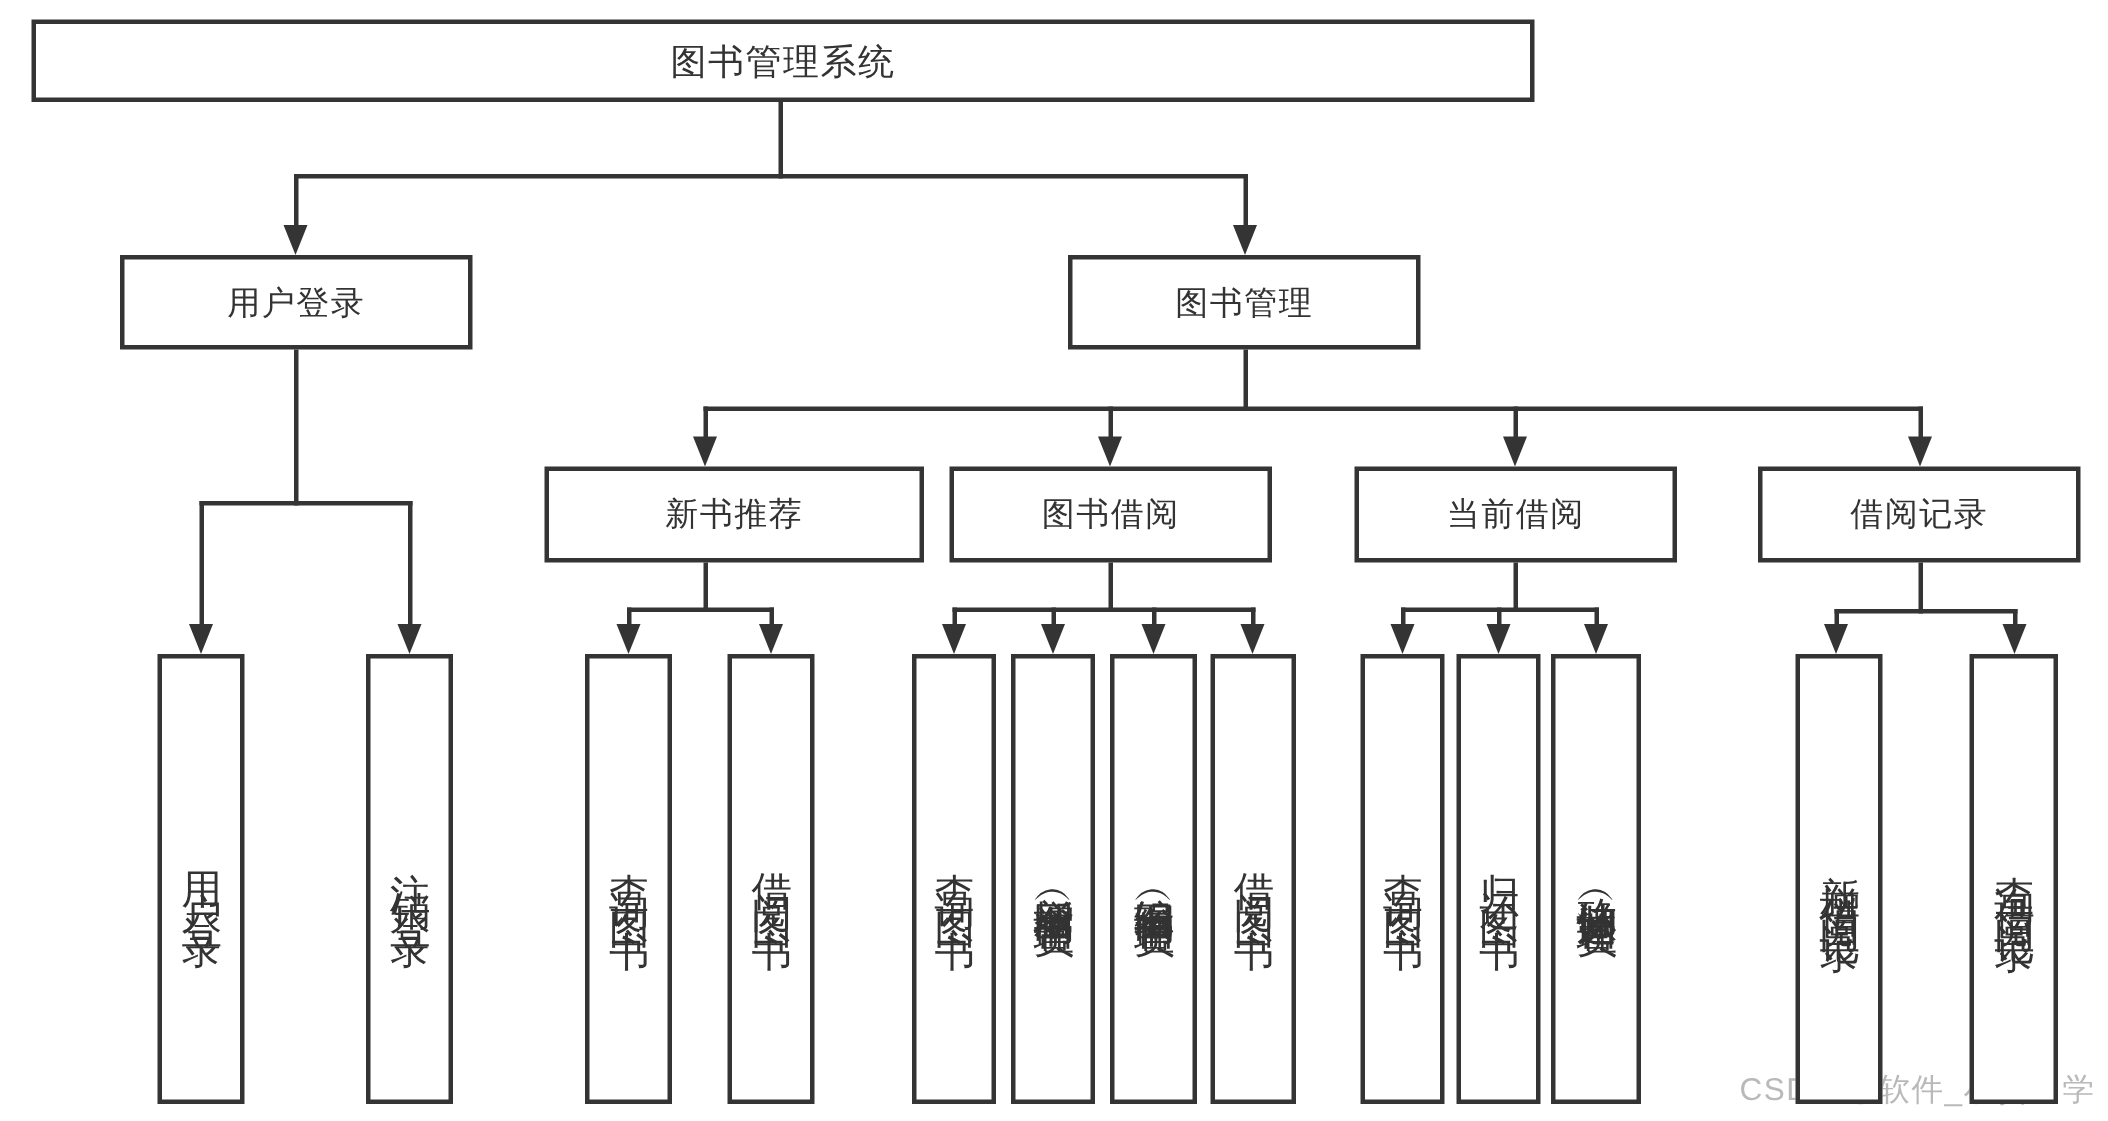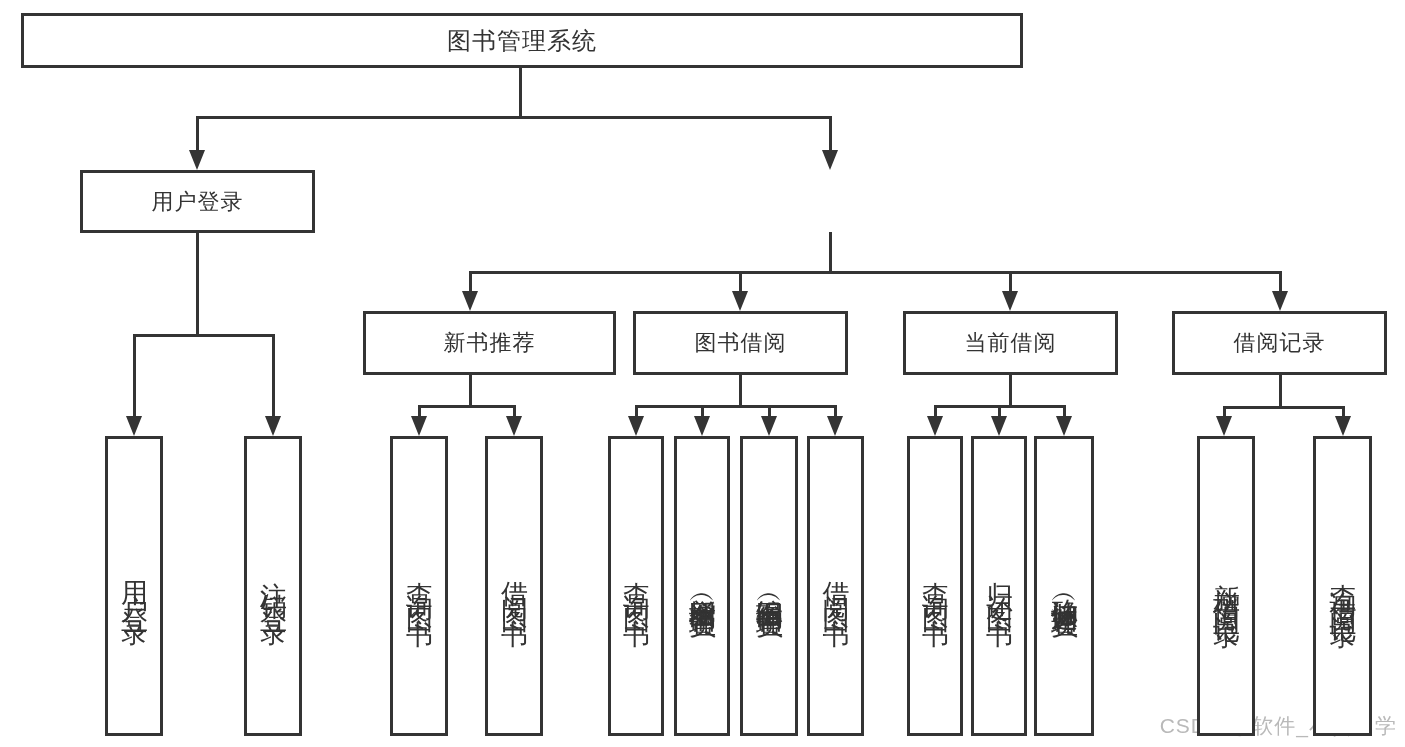--- a/index.html
+++ b/index.html
@@ -103,20 +103,23 @@
     <div class="arrow" style="left: 991px; top: 416px;"></div>
     <div class="arrow" style="left: 1056px; top: 416px;"></div>
     <div class="arrow" style="left: 1216px; top: 416px;"></div>
     <div class="arrow" style="left: 1335px; top: 416px;"></div>
     <div class="node horiz root" style="left: 21px; top: 13px; width: 1002px; height: 55px;">
       <span class="lbl">图书管理系统</span>
     </div>
     <div class="node horiz" style="left: 80px; top: 170px; width: 235px; height: 63px;">
       <span class="lbl">用户登录</span>
     </div>
+    <div class="node horiz" style="left: 712px; top: 170px; width: 235px; height: 63px;">
+      <span class="lbl">图书管理</span>
+    </div>
     <div class="node horiz" style="left: 363px; top: 311px; width: 253px; height: 64px;">
       <span class="lbl">新书推荐</span>
     </div>
     <div class="node horiz" style="left: 633px; top: 311px; width: 215px; height: 64px;">
       <span class="lbl">图书借阅</span>
     </div>
     <div class="node horiz" style="left: 903px; top: 311px; width: 215px; height: 64px;">
       <span class="lbl">当前借阅</span>
     </div>
     <div class="node horiz" style="left: 1172px; top: 311px; width: 215px; height: 64px;">

